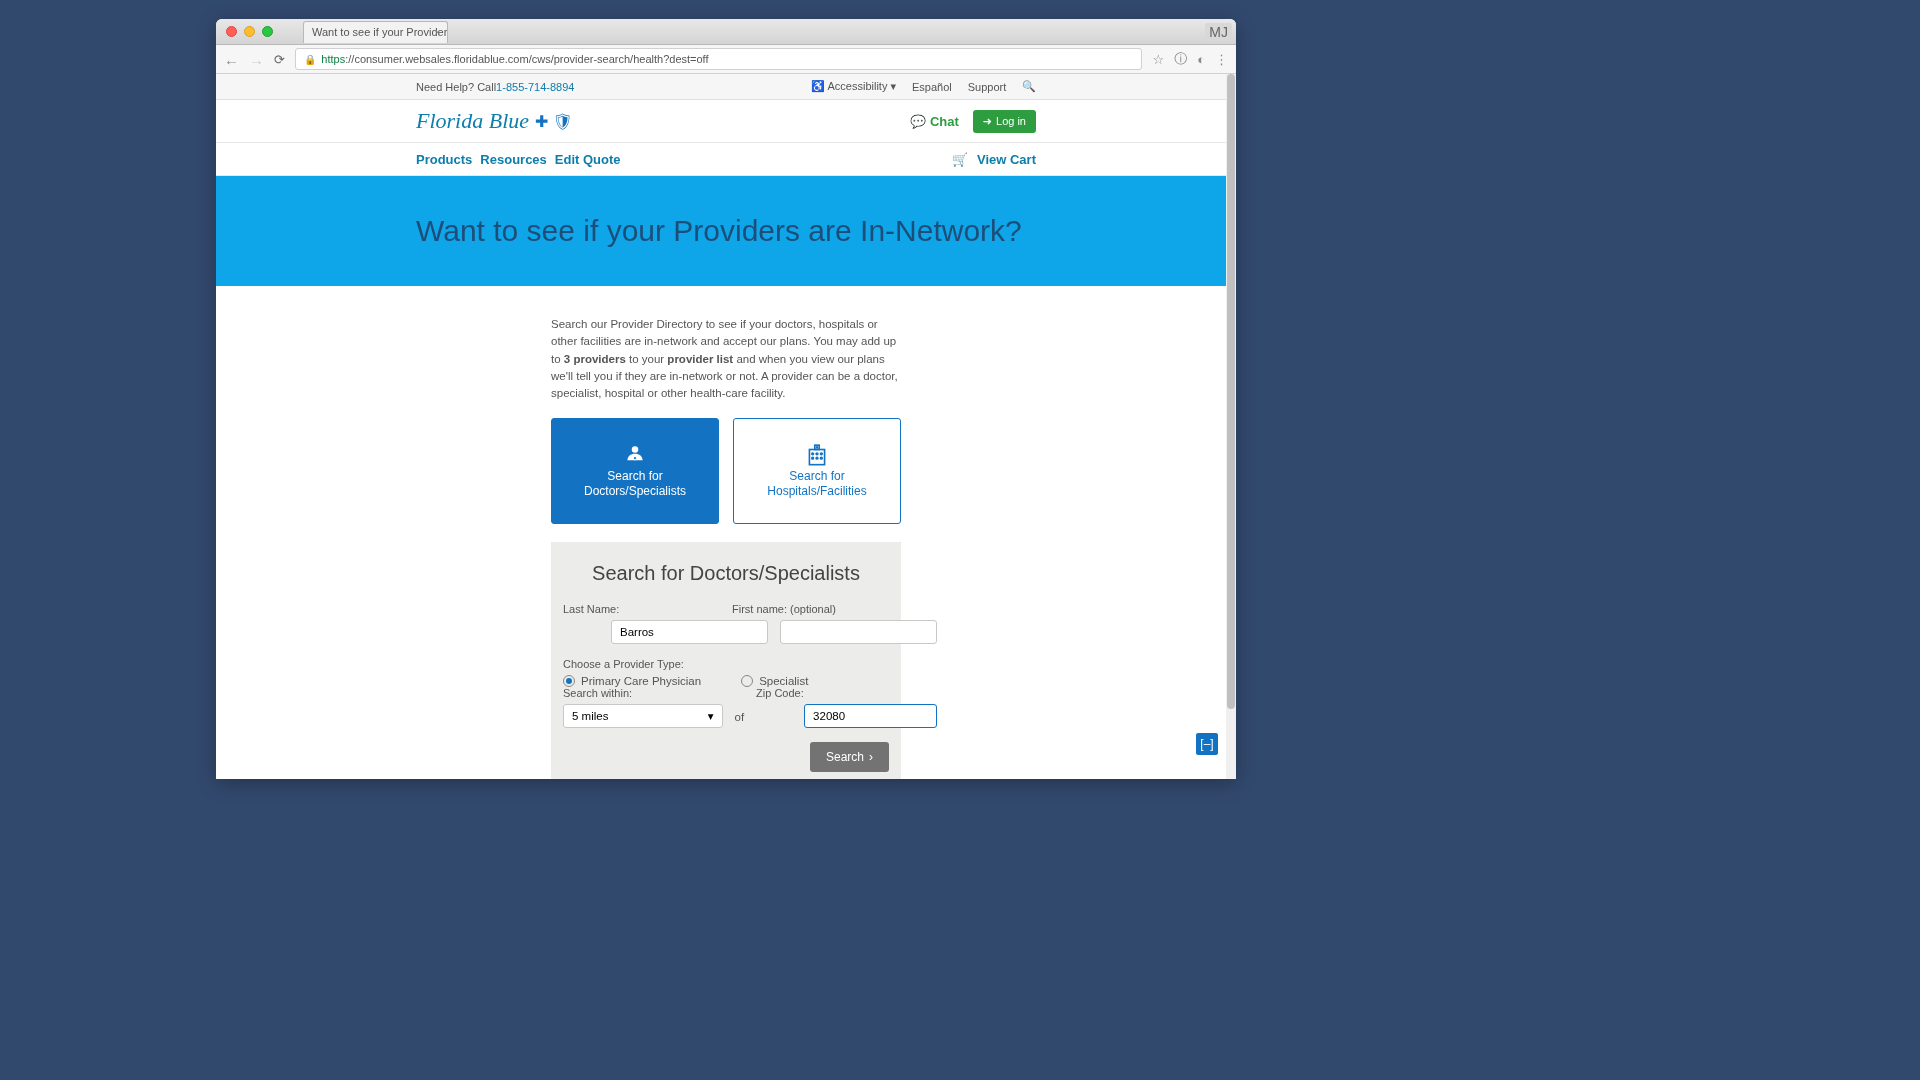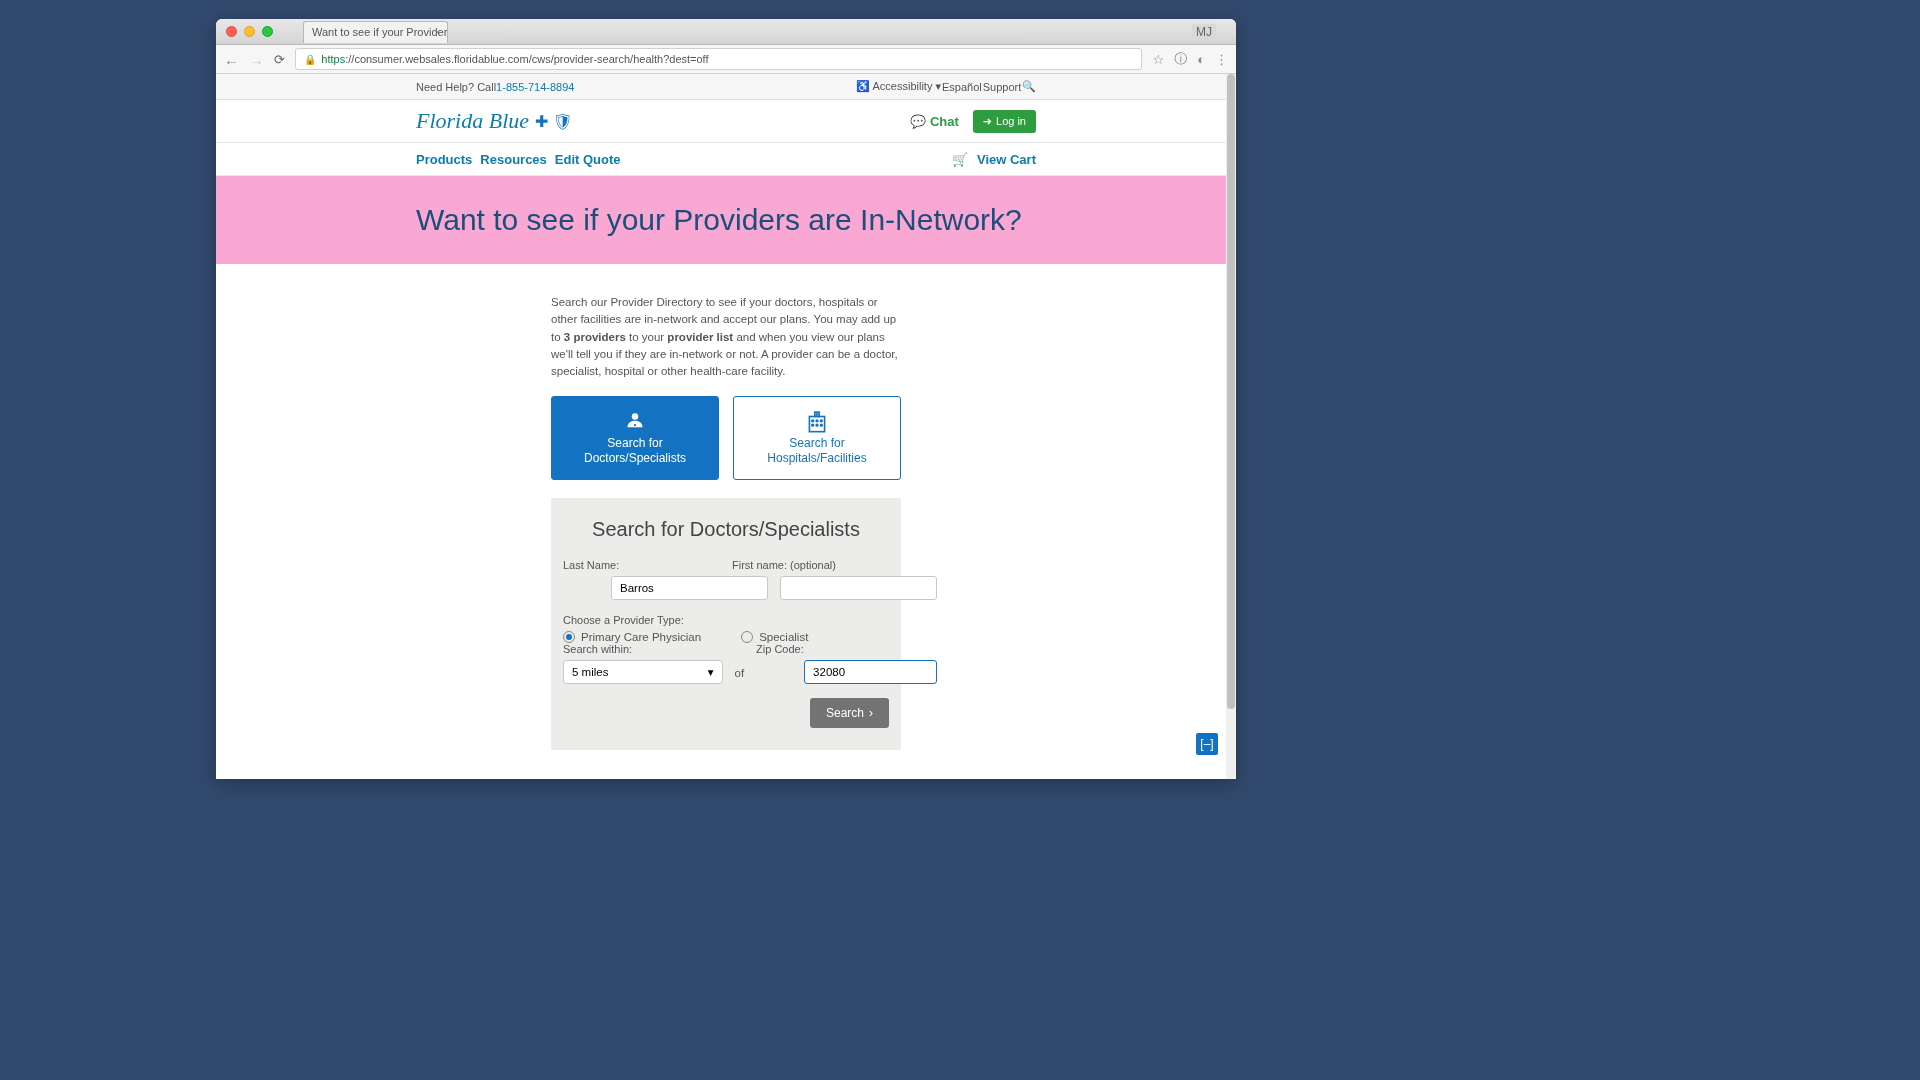--- a/index.html
+++ b/index.html
@@ -49,22 +49,22 @@
       position: relative;
       border: 1px solid #b8b8b8;
       border-bottom: none;
       max-width: 145px;
       overflow: hidden;
       white-space: nowrap;
     }
     .tab-close { position: absolute; right: 6px; font-size: 11px; color: #888; }
     .profile-badge {
       position: absolute;
-      right: 20px;
-      font-size: 12px;
+      right: 4px;
+      font-size: 14px;
       color: #666;
       background: #d8d8d8;
       padding: 1px 4px;
       border-radius: 2px;
     }
     .url-bar {
       height: 29px;
       background: #f6f6f6;
       border-bottom: 1px solid #d0d0d0;
       display: flex;
@@ -111,21 +111,21 @@
       background: #f6f6f6;
       border-bottom: 1px solid #e0e0e0;
       display: flex;
       align-items: center;
       justify-content: space-between;
       padding: 0 200px;
       font-size: 11px;
       color: #555;
     }
     .utility-left { display: flex; }
-    .utility-right { display: flex; gap: 1px; align-items: center; }
+    .utility-right { display: flex; gap: 16px; align-items: center; }
     .phone-link { color: #0d7dac; }
     .header-main {
       height: 42px;
       display: flex;
       align-items: center;
       justify-content: space-between;
       padding: 0 200px;
     }
     .logo {
       font-family: "Brush Script MT", cursive;
@@ -157,42 +157,42 @@
       border-bottom: 1px solid #e8e8e8;
       display: flex;
       align-items: center;
       justify-content: space-between;
       padding: 0 200px;
     }
     .nav-left { display: flex; gap: 8px; }
     .nav-link { color: #0d7dac; font-size: 13px; font-weight: 600; cursor: pointer; }
     .view-cart { color: #0d7dac; font-size: 13px; font-weight: 600; display: flex; align-items: center; gap: 8px; }
     .hero-band {
-      background: #f9a8d4;
-      padding: 27px 200px;
+      background: #0ea5e9;
+      padding: 38px 200px;
     }
     .hero-title { color: #1d4e7a; font-size: 30px; font-weight: 400; }
     .main-content {
       padding: 30px 0;
       display: flex;
       flex-direction: column;
       align-items: center;
     }
     .intro-text {
       width: 350px;
       font-size: 11.5px;
       color: #555;
       line-height: 1.5;
       margin-bottom: 16px;
     }
     .intro-text .b { font-weight: 600; }
     .tab-cards { display: flex; gap: 14px; width: 350px; margin-bottom: 18px; }
     .tab-card {
       flex: 1;
-      height: 84px;
+      height: 106px;
       border: 1.5px solid #1373c2;
       border-radius: 3px;
       display: flex;
       flex-direction: column;
       align-items: center;
       justify-content: center;
       cursor: pointer;
       color: #1373c2;
     }
     .tab-card.active { background: #1373c2; color: #fff; }

